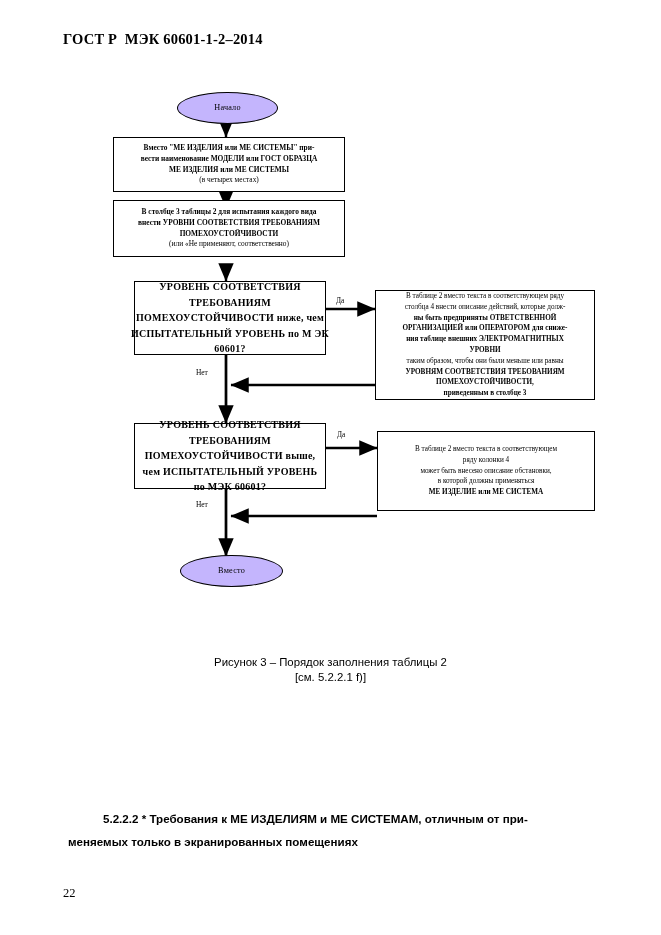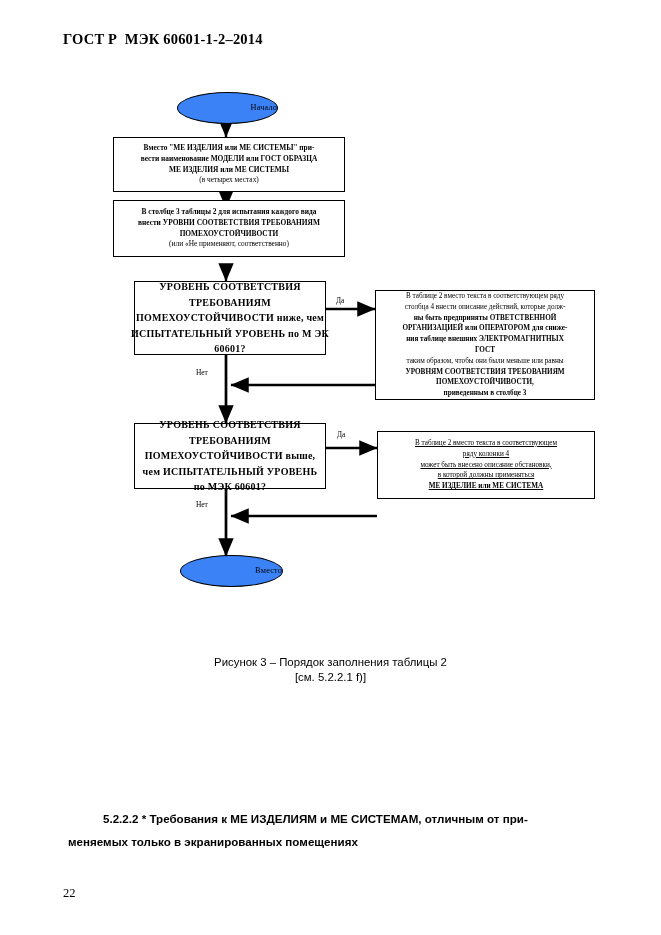--- a/index.html
+++ b/index.html
@@ -62,24 +62,23 @@
   }
   .rectnode {
     border: 1.4px solid #000;
     background: #fff;
   }
 
   
   .terminator {
     border: 1.4px solid #000;
     border-radius: 50%;
-    background: #3b82f6;
+    background: #c4b5fd;
     font-size: 8.2px;
     letter-spacing: 0.2px;
-    align-items: flex-end;
   }
 
   
   .ln { display: block; white-space: nowrap; line-height: 1.30; }
   .b  { font-weight: bold; }
 
   
   .box1 { font-size: 7.4px; padding: 4px 6px; }
   .box1 .ln { line-height: 1.42; }
   .box2 { font-size: 7.4px; padding: 4px 6px; }
@@ -200,36 +199,36 @@
       <span class="ln b">ИСПЫТАТЕЛЬНЫЙ УРОВЕНЬ по М ЭК</span>
       <span class="ln b">60601?</span>
     </div>
 
     <div class="node rectnode side" style="left:375px; top:290px; width:220px; height:110px;">
       <span class="ln">В таблице 2 вместо текста в соответствующем ряду</span>
       <span class="ln">столбца 4 внести описание действий, которые долж-</span>
       <span class="ln b">ны быть предприняты ОТВЕТСТВЕННОЙ</span>
       <span class="ln b">ОРГАНИЗАЦИЕЙ или ОПЕРАТОРОМ  для сниже-</span>
       <span class="ln b">ния таблице внешних ЭЛЕКТРОМАГНИТНЫХ</span>
-      <span class="ln b">ГОСТ</span>
+      <span class="ln b">УРОВНИ</span>
       <span class="ln">таким образом, чтобы они были меньше или равны</span>
       <span class="ln b">УРОВНЯМ СООТВЕТСТВИЯ ТРЕБОВАНИЯМ</span>
       <span class="ln b">ПОМЕХОУСТОЙЧИВОСТИ,</span>
       <span class="ln b">приведенным в столбце 3</span>
     </div>
 
     <div class="node rectnode dec" style="left:134px; top:423px; width:192px; height:66px;">
       <span class="ln b">УРОВЕНЬ СООТВЕТСТВИЯ</span>
       <span class="ln b">ТРЕБОВАНИЯМ</span>
       <span class="ln b">ПОМЕХОУСТОЙЧИВОСТИ выше,</span>
       <span class="ln b">чем ИСПЫТАТЕЛЬНЫЙ УРОВЕНЬ</span>
       <span class="ln b">по МЭК 60601?</span>
     </div>
 
-    <div class="node rectnode side" style="left:377px; top:431px; width:218px; height:68px;text-decoration:underline;">
+    <div class="node rectnode side" style="left:377px; top:431px; width:218px; height:80px;">
       <span class="ln">В таблице 2  вместо текста в соответствующем</span>
       <span class="ln">ряду колонки 4</span>
       <span class="ln">может быть внесено описание обстановки,</span>
       <span class="ln">в которой должны применяться</span>
       <span class="ln b">МЕ ИЗДЕЛИЕ или МЕ СИСТЕМА</span>
     </div>
 
     <div class="node terminator" style="left:180px; top:555px; width:103px; height:32px;">
       <span class="ln">Вместо</span>
     </div>

